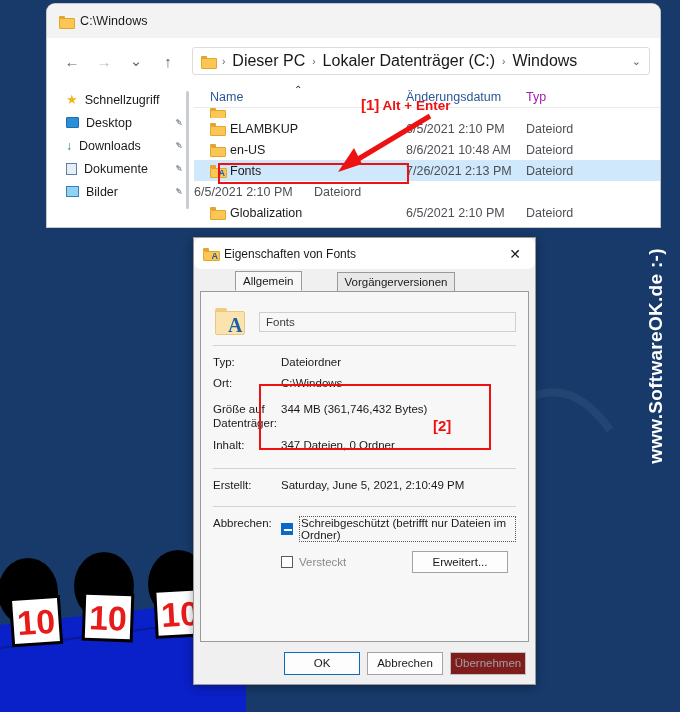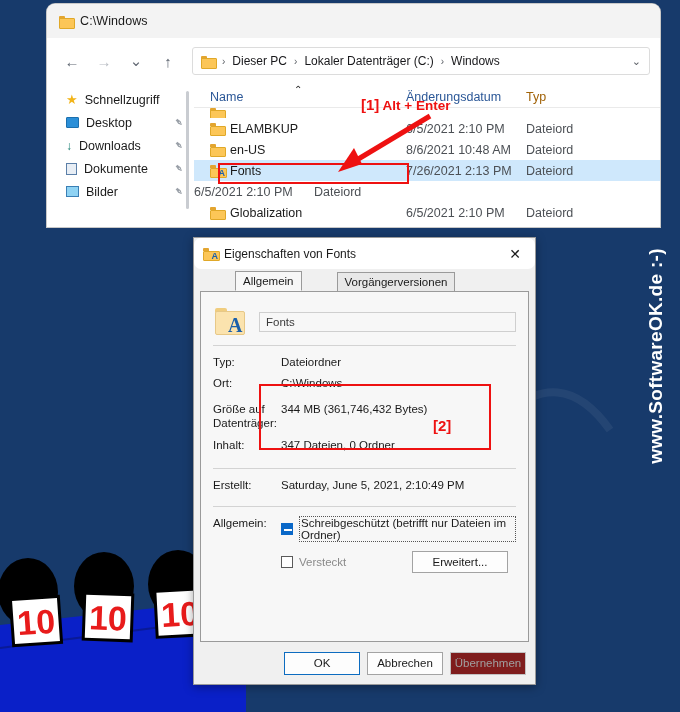--- a/index.html
+++ b/index.html
@@ -39,21 +39,21 @@
     width: 30px; height: 30px; display: flex; align-items: center;
     justify-content: center; color: #5f6671; font-size: 15px; border-radius: 4px;
   }
   .nav-btn.disabled { color: #b8bcc3; }
   #addressbar {
     flex: 1; height: 28px; margin-left: 7px;
     border: 1px solid #dcdcdc; background: #fff;
     display: flex; align-items: center; padding: 0 8px;
     border-radius: 3px; gap: 5px;
   }
-  .crumb { font-size: 12px; color: #18181b; }
+  .crumb { font-size: 16px; color: #18181b; }
   .crumb-sep { color: #5b5f66; font-size: 10px; margin: 0 2px;}
   #addr-chevron { margin-left: auto; color: #5b5f66; font-size: 11px; }
 
   #exp-body { display: flex; height: 143px; }
   #exp-sidebar { width: 147px; padding-top: 4px; background: #fff; position: relative;}
   .side-item {
     height: 23px; display: flex; align-items: center;
     padding-left: 19px; gap: 7px; font-size: 12.5px; color: #1a1a1a;
   }
   .side-item .pin { margin-left: auto; margin-right: 11px; color: #9aa0a8; font-size: 11px; transform: rotate(45deg);}
@@ -62,21 +62,21 @@
     background: #c9ccd1; border-radius: 2px;
   }
   #exp-list { flex: 1; background: #fff; position: relative; }
   #list-head {
     height: 24px; display: flex; align-items: flex-end; padding-bottom: 3px;
     border-bottom: 1px solid #eaeaea; position: relative;
   }
   .col-name { width: 212px; padding-left: 16px; font-size: 12.5px; color: #2b5797; position: relative;}
   .col-sortarrow { position: absolute; left: 100px; top: -6px; color: #1a1a1a; font-size: 10px;}
   .col-date { width: 120px; font-size: 12.5px; color: #2b5797; }
-  .col-type { font-size: 12.5px; color: #a16207; }
+  .col-type { font-size: 12.5px; color: #a21caf; }
   .row {
     height: 21px; display: flex; align-items: center; font-size: 12.5px; color: #1a1a1a;
   }
   .row.selected { background: #cfe8fc; }
   .row .rname { width: 212px; padding-left: 16px; display: flex; align-items: center; gap: 6px;}
   .row .rdate { width: 120px; color: #4c5055; }
   .row .rtype { color: #4c5055; }
   .row.partial { height: 10px; overflow: hidden; }
 
   
@@ -406,21 +406,21 @@
     <div id="ann2">[2]</div>
 
     <hr class="sep" style="margin-top:16px">
     <div class="prow">
       <div class="plabel">Erstellt:</div>
       <div class="pvalue">Saturday, June 5, 2021, 2:10:49 PM</div>
     </div>
 
     <hr class="sep" style="margin-top:14px">
     <div class="prow" style="margin-bottom:9px">
-      <div class="plabel">Allgemein:</div>
+      <div class="plabel">Abbrechen:</div>
       <div class="attr-line">
         <span class="cb indeterminate"></span>
         <span class="attr-label">Schreibgeschützt (betrifft nur Dateien im Ordner)</span>
       </div>
     </div>
     <div class="attr-line" style="padding-left:68px">
       <span class="cb"></span>
       <span class="attr-label2">Versteckt</span>
       <div id="erweitert-btn">Erweitert...</div>
     </div>

